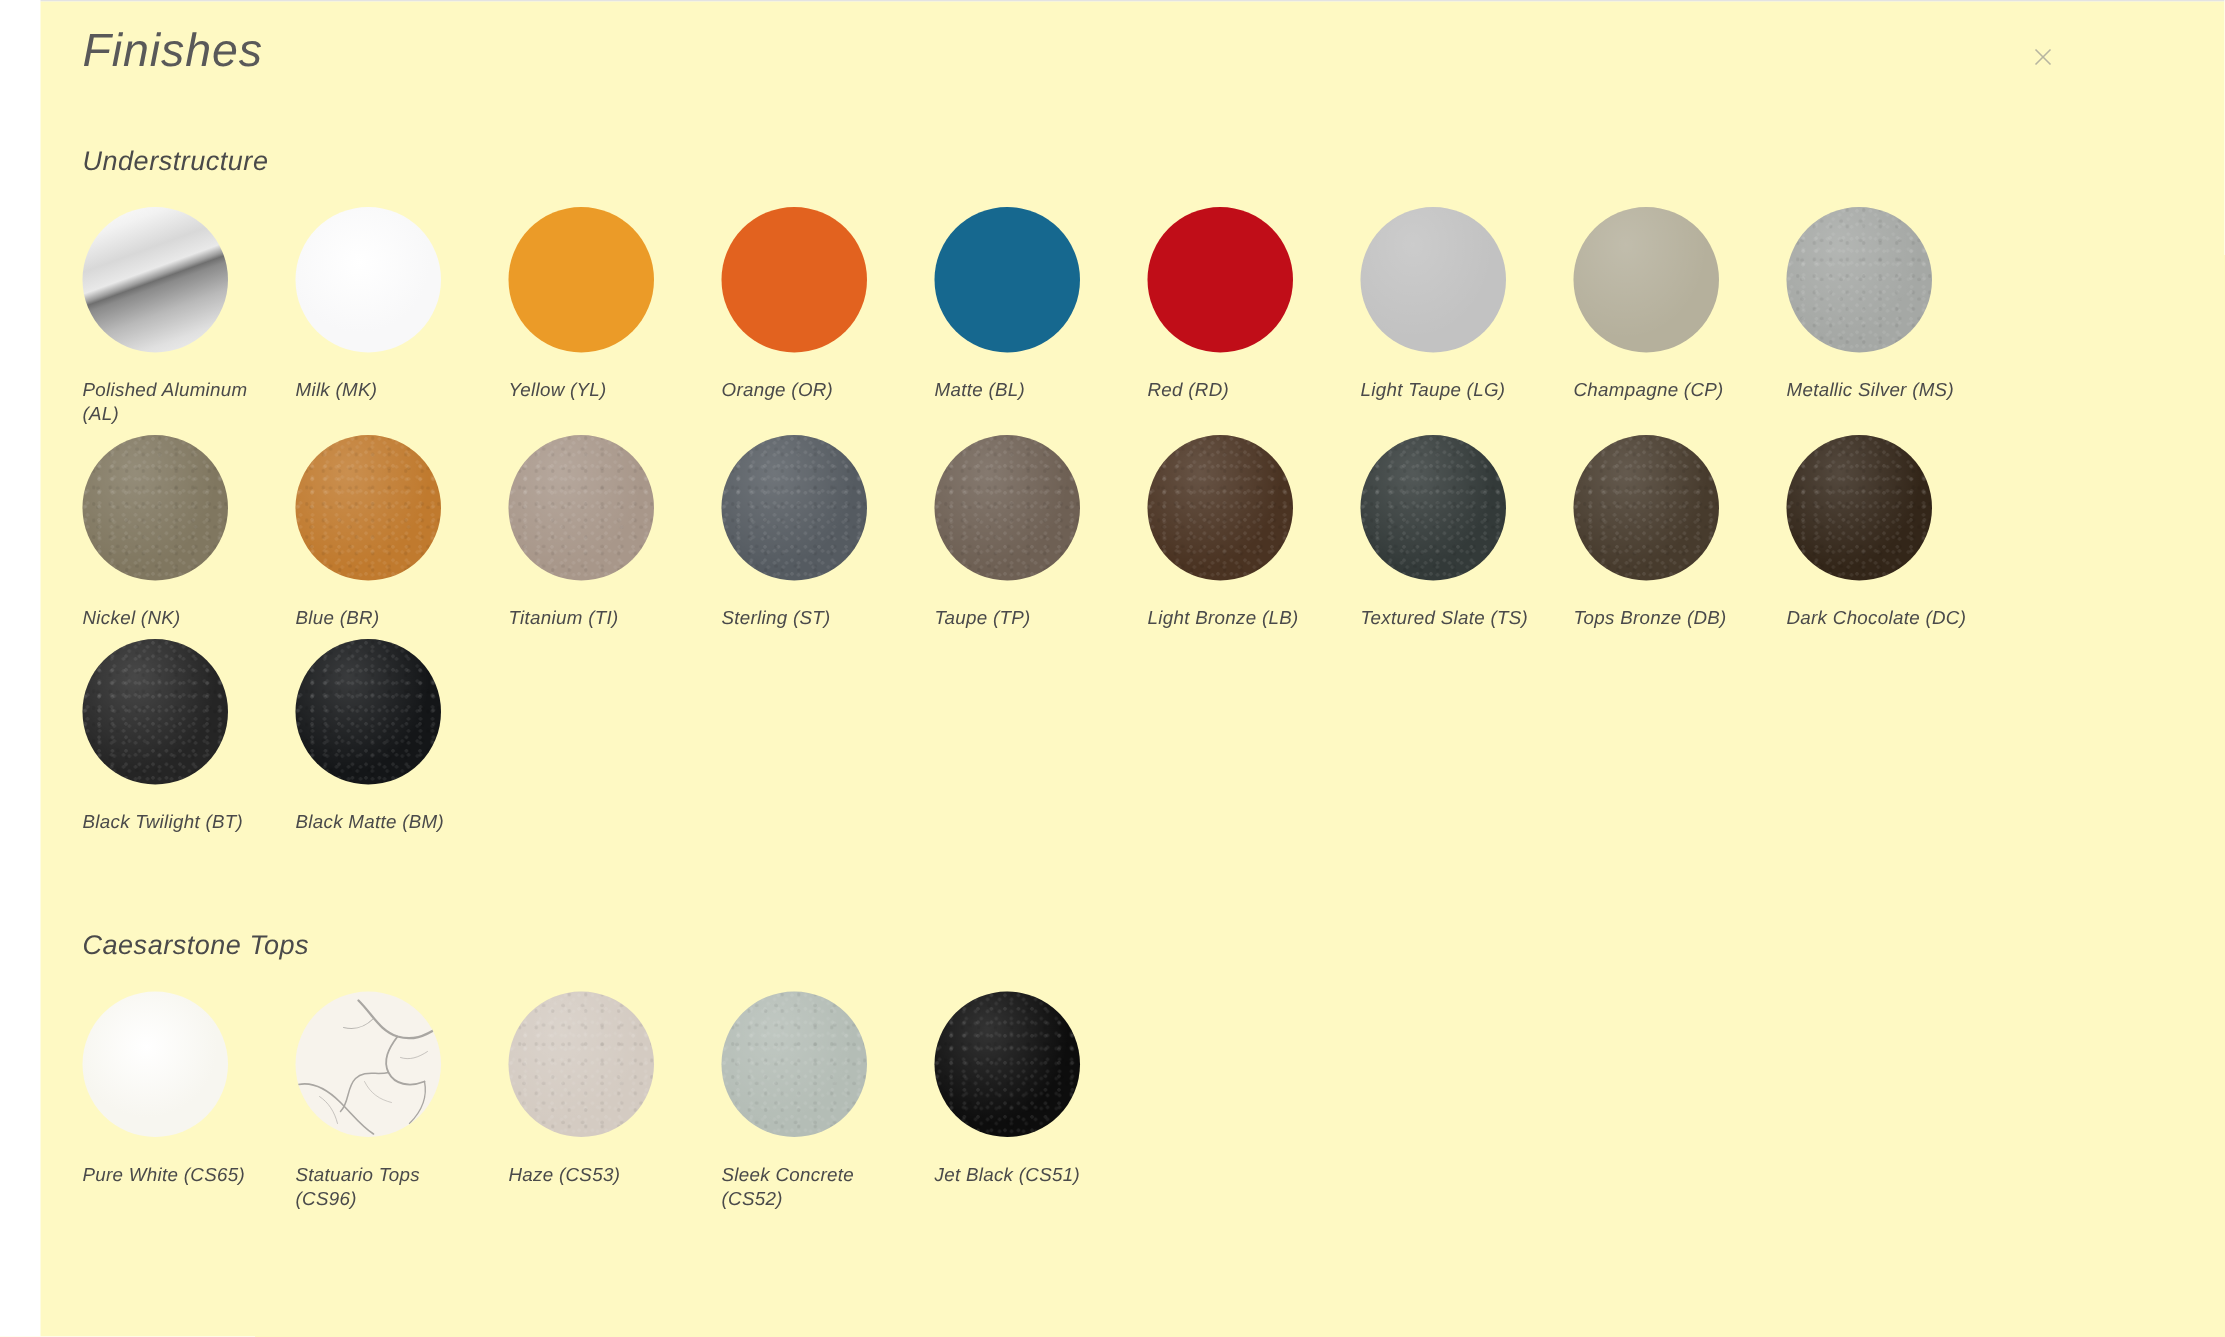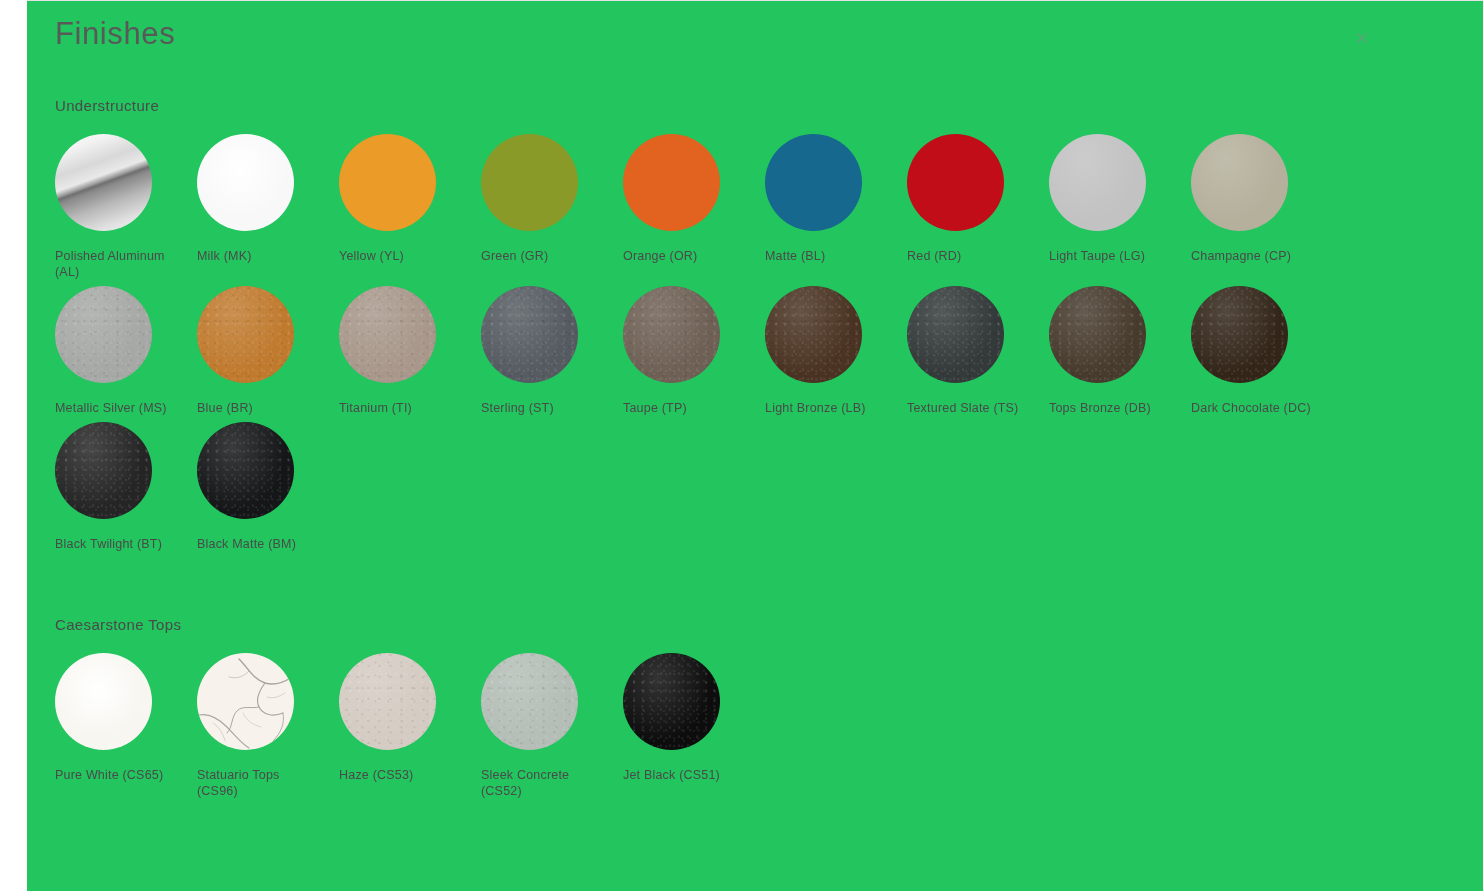--- a/index.html
+++ b/index.html
@@ -21,22 +21,23 @@
     position: absolute;
     left: 27px; right: 0; top: 0;
     height: 1px;
     background: #e3e3e3;
   }
 
   .panel {
     position: absolute;
     left: 27px; top: 1px;
     right: 0; bottom: 0;
-    background: #22c55e;
+    background: #fef9c3;
     padding: 0;
+    font-style: italic;
   }
 
   .panel-header {
     position: relative;
     height: 74px;
   }
   .panel-title {
     position: absolute;
     left: 28px;
     top: 14px;
@@ -51,21 +52,21 @@
     position: absolute;
     right: 108px;
     top: 24px;
     width: 26px; height: 26px;
     cursor: pointer;
     opacity: .62;
   }
   .close-button svg { display: block; }
 
   .section-label {
-    font-size: 15px;
+    font-size: 18px;
     color: #4a4a4a;
     letter-spacing: .35px;
     margin: 0 0 14px 28px;
   }
   .section-understructure { margin-top: 22px; }
   .section-caesarstone { margin-top: 64px; }
 
   .swatch-grid {
     display: grid;
     grid-template-columns: repeat(9, 142px);
@@ -157,24 +158,20 @@
         </div>
         <div class="swatch-cell">
           <div class="swatch-circle milk" style="background: radial-gradient(circle at 44% 38%, rgb(255, 255, 255) 0%, rgb(248, 248, 249) 58%, rgb(248, 248, 249) 86%, rgb(235, 234, 229) 100%);"></div>
           <div class="swatch-label">Milk (MK)</div>
         </div>
         <div class="swatch-cell">
           <div class="swatch-circle" style="background: rgb(235, 155, 40);"></div>
           <div class="swatch-label">Yellow (YL)</div>
         </div>
         <div class="swatch-cell">
-          <div class="swatch-circle" style="background: rgb(138, 154, 40);"></div>
-          <div class="swatch-label">Green (GR)</div>
-        </div>
-        <div class="swatch-cell">
           <div class="swatch-circle" style="background: rgb(226, 98, 31);"></div>
           <div class="swatch-label">Orange (OR)</div>
         </div>
         <div class="swatch-cell">
           <div class="swatch-circle" style="background: rgb(22, 104, 143);"></div>
           <div class="swatch-label">Matte (BL)</div>
         </div>
         <div class="swatch-cell">
           <div class="swatch-circle" style="background: rgb(192, 13, 24);"></div>
           <div class="swatch-label">Red (RD)</div>
@@ -183,20 +180,24 @@
           <div class="swatch-circle sheen" style="background: rgb(194, 194, 194);"></div>
           <div class="swatch-label">Light Taupe (LG)</div>
         </div>
         <div class="swatch-cell">
           <div class="swatch-circle sheen" style="background: rgb(181, 176, 156);"></div>
           <div class="swatch-label">Champagne (CP)</div>
         </div>
         <div class="swatch-cell">
           <div class="swatch-circle grain sheen" style="background: rgb(165, 168, 165);"></div>
           <div class="swatch-label">Metallic Silver (MS)</div>
+        </div>
+        <div class="swatch-cell">
+          <div class="swatch-circle grain sheen" style="background: rgb(128, 119, 96);"></div>
+          <div class="swatch-label">Nickel (NK)</div>
         </div>
         <div class="swatch-cell">
           <div class="swatch-circle grain sheen" style="background: rgb(192, 122, 46);"></div>
           <div class="swatch-label">Blue (BR)</div>
         </div>
         <div class="swatch-cell">
           <div class="swatch-circle grain sheen" style="background: rgb(168, 151, 138);"></div>
           <div class="swatch-label">Titanium (TI)</div>
         </div>
         <div class="swatch-cell">

